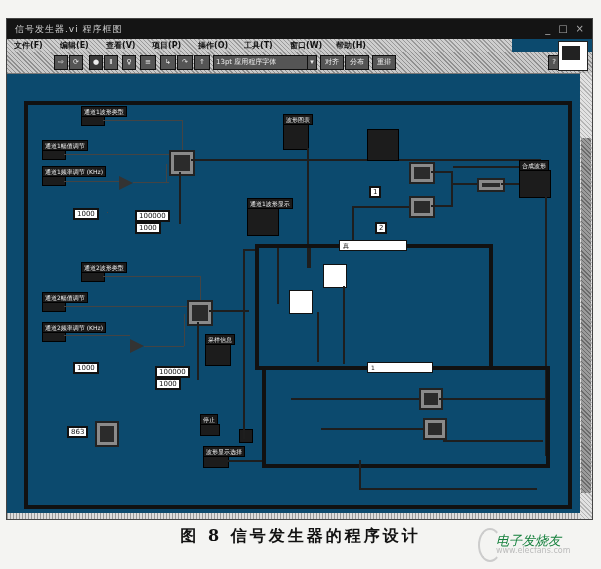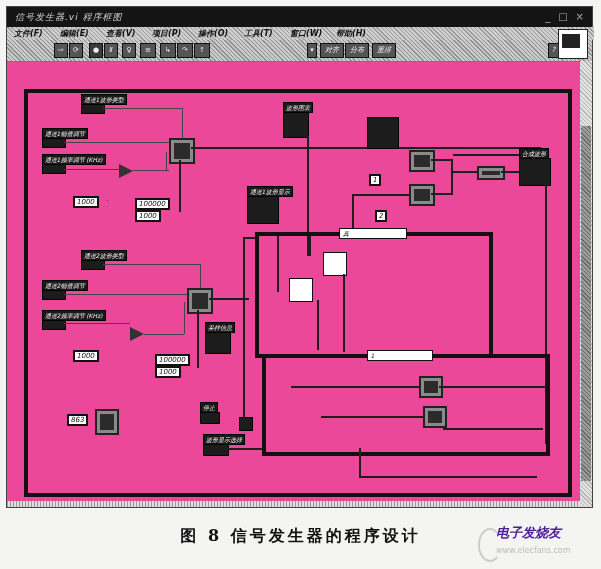--- a/index.html
+++ b/index.html
@@ -1,21 +1,21 @@
 <!DOCTYPE html>
 <html><head>
 <meta charset="utf-8">
 <style>
   html, body { margin:0; padding:0; background:#f4f4f2; }
   body { width:601px; height:569px; position:relative; overflow:hidden; font-family:"DejaVu Sans", sans-serif; }
-  .window { position:absolute; left:6px; top:6px; width:585px; height:500px; background:#ec4899; border:1px solid #444;font-style:italic; }
+  .window { position:absolute; left:6px; top:18px; width:585px; height:500px; background:#0c4a6e; border:1px solid #444; }
   .titlebar { position:absolute; left:0; top:0; width:585px; height:20px; background:#141414; color:#cfcfcf; font-size:9px; line-height:20px; }
   .titlebar .title { position:absolute; left:8px; top:0; letter-spacing:1px; }
   .titlebar .ctrls { position:absolute; right:8px; top:0; display:flex; gap:8px; font-size:10px; color:#aaa; }
-  .menubar { position:absolute; left:0; top:20px; width:587px; height:13px; background:repeating-linear-gradient(45deg,#9a9a9a 0 1px,#cfcfcf 1px 3px); }
+  .menubar { position:absolute; left:0; top:20px; width:505px; height:13px; background:repeating-linear-gradient(45deg,#9a9a9a 0 1px,#cfcfcf 1px 3px); }
   .menubar .m { position:absolute; top:1px; font-size:8px; color:#111; font-weight:bold; background:rgba(200,200,200,.4); padding:0 1px; }
   .toolbar { position:absolute; left:0; top:33px; width:585px; height:21px; background:repeating-linear-gradient(45deg,#8f8f8f 0 1px,#cacaca 1px 3px); border-bottom:1px solid #777; }
   .tb { position:absolute; top:3px; height:13px; background:#555; border:1px solid #111; color:#eee; font-size:7px; line-height:13px; text-align:center; }
   .tb.sel { background:#3a3a3a; }
   .corner-icon { position:absolute; right:4px; top:22px; width:28px; height:28px; background:#fff; border:1px solid #222; }
   .corner-icon::after { content:""; position:absolute; left:3px; top:4px; width:18px; height:14px; background:#222; }
   .vscroll { position:absolute; right:0; top:54px; width:12px; height:446px; background:repeating-linear-gradient(45deg,#b5b5b5 0 1px,#e2e2e2 1px 3px); }
   .vscroll .thumb { position:absolute; left:1px; top:65px; width:10px; height:355px; background:repeating-linear-gradient(45deg,#6a6a6a 0 1px,#9b9b9b 1px 3px); }
   .hscroll { position:absolute; left:0; bottom:0; width:573px; height:6px; background:repeating-linear-gradient(90deg,#999 0 1px,#ddd 1px 3px); }
   .canvas { position:absolute; left:0; top:55px; width:573px; height:438px; }
@@ -24,21 +24,21 @@
   .lbl { position:absolute; background:#1a1a1a; color:#f2f2f2; font-size:6px; line-height:9px; padding:0 2px; white-space:nowrap; border:1px solid #000; }
   .num { position:absolute; background:#fff; border:2px solid #111; color:#111; font-size:7px; line-height:8px; padding:0 2px; }
   .subvi { position:absolute; background:#8a8a8a; border:2px solid #222; }
   .subvi::after { content:""; position:absolute; left:3px; top:3px; right:3px; bottom:3px; background:#2b2b2b; }
   .wire { position:absolute; background:#1e1e1e; }
   .wire.thin { background:#444; }
   .tri { position:absolute; width:0; height:0; border-top:7px solid transparent; border-bottom:7px solid transparent; border-left:14px solid #333; }
   .selector { position:absolute; height:9px; background:#fff; border:1px solid #111; font-size:6px; line-height:9px; color:#111; padding:0 3px; }
   .caption { position:absolute; left:0; top:526px; width:601px; text-align:center; font-family:"DejaVu Serif", serif; font-size:16px; font-weight:bold; color:#111; letter-spacing:3px; }
   .watermark { position:absolute; left:478px; top:524px; width:118px; height:40px; color:#bbb; font-size:13px; }
-  .watermark .cn { position:absolute; left:18px; top:0; font-style:italic; font-weight:bold; color:#4c1d95; }
+  .watermark .cn { position:absolute; left:18px; top:8px; font-style:italic; font-weight:normal; color:#15803d; }
   .watermark .url { position:absolute; left:18px; top:22px; font-size:8px; color:#bbb; }
   .watermark .logo { position:absolute; left:0; top:4px; width:20px; height:30px; border:2px solid #ccc; border-radius:50%; border-right-color:transparent; }
 </style>
 </head>
 <body>
 
 <div class="window">
   <div class="titlebar">
     <span class="title">信号发生器.vi 程序框图</span>
     <div class="ctrls">
@@ -62,20 +62,21 @@
   <div class="toolbar">
     <span class="tb" style="left:47px;width:12px">⇨</span>
     <span class="tb" style="left:62px;width:12px">⟳</span>
     <span class="tb sel" style="left:82px;width:12px">●</span>
     <span class="tb" style="left:97px;width:12px">Ⅱ</span>
     <span class="tb" style="left:115px;width:12px">♀</span>
     <span class="tb" style="left:133px;width:14px">≡</span>
     <span class="tb" style="left:153px;width:14px">↳</span>
     <span class="tb" style="left:170px;width:14px">↷</span>
     <span class="tb" style="left:187px;width:14px">↑</span>
+    <span class="tb" style="left:206px;width:92px;text-align:left;padding-left:2px">13pt 应用程序字体</span>
     <span class="tb" style="left:300px;width:8px">▾</span>
     <span class="tb" style="left:313px;width:22px">对齐</span>
     <span class="tb" style="left:338px;width:22px">分布</span>
     <span class="tb" style="left:365px;width:22px">重排</span>
     <span class="tb" style="left:541px;width:10px">?</span>
   </div>
   <div class="corner-icon"></div>
 
   <div class="canvas">
 

